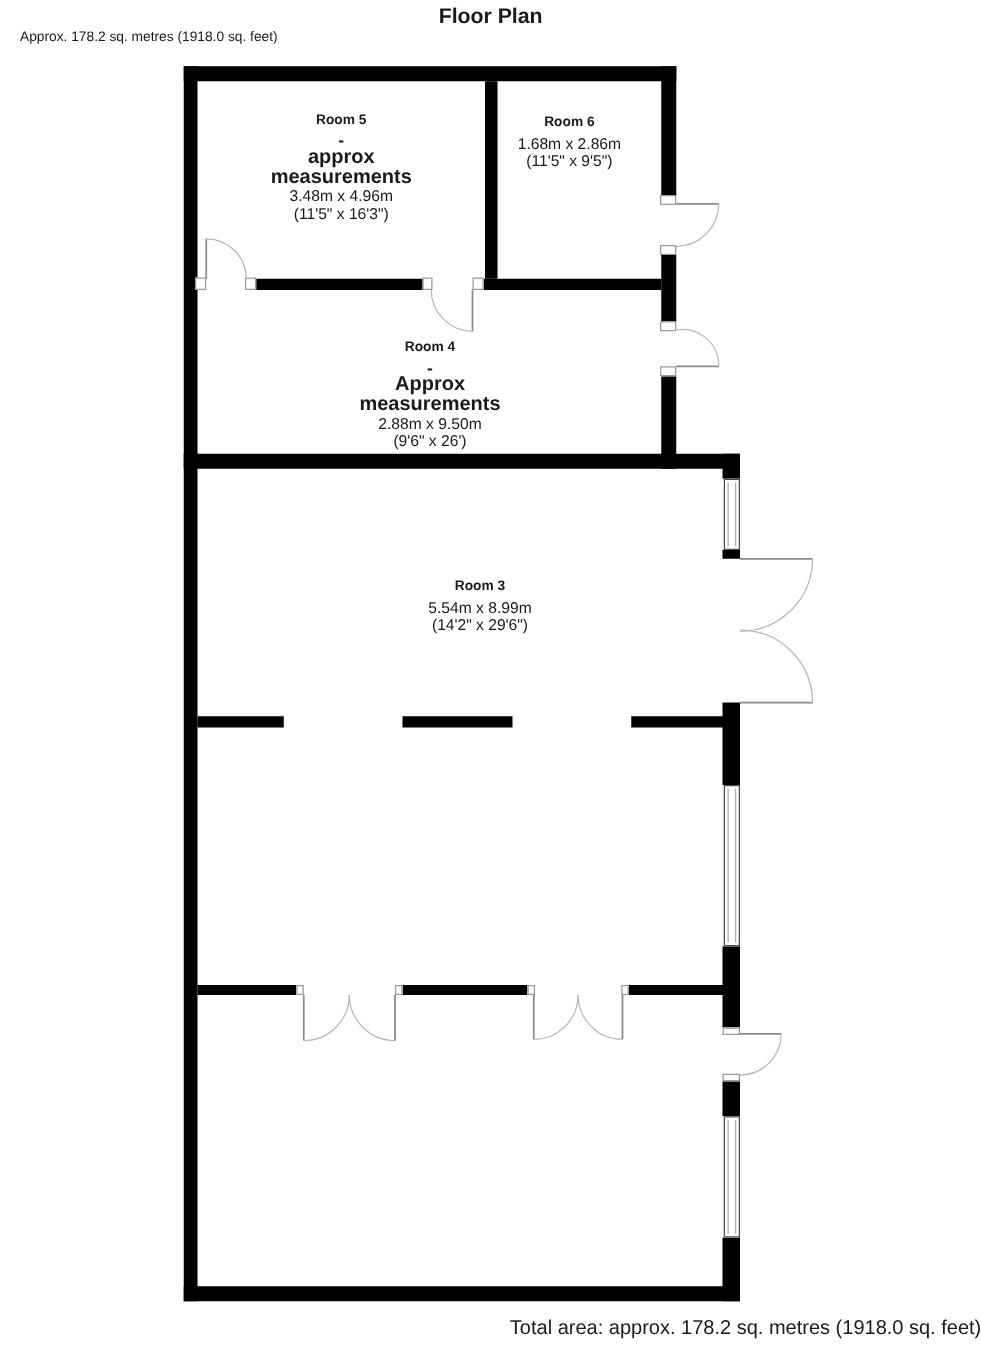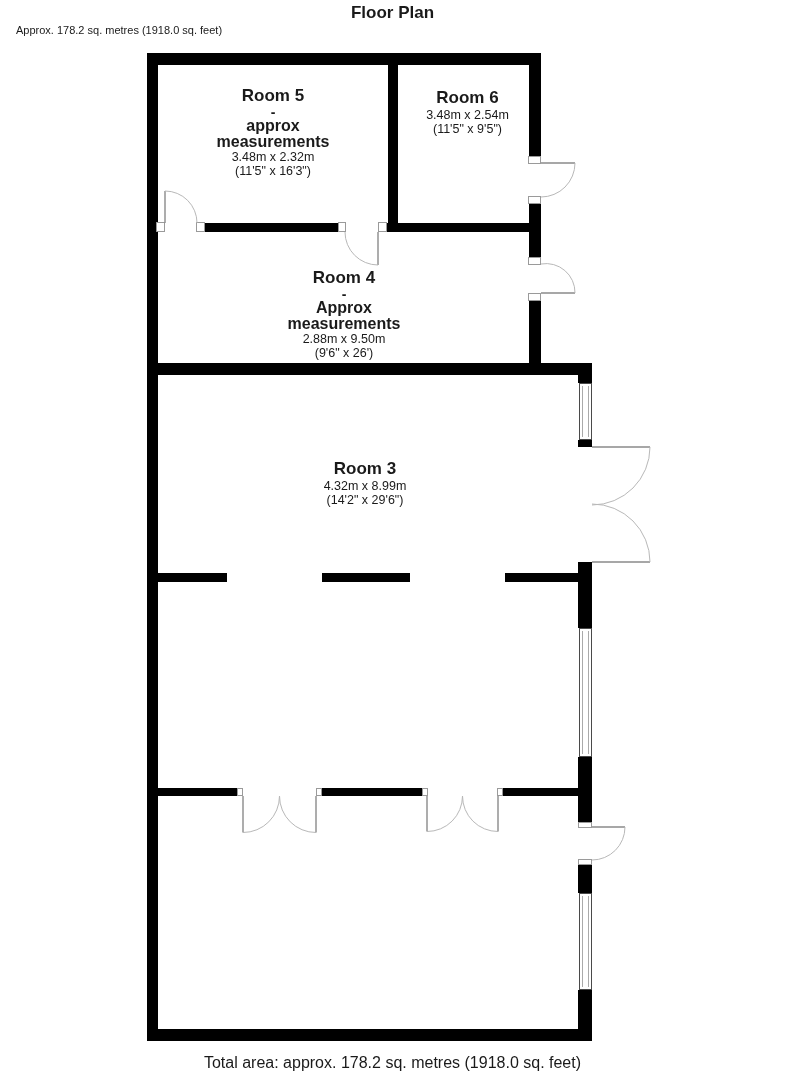--- a/index.html
+++ b/index.html
@@ -9,25 +9,25 @@
          font-size:17px;font-weight:700;}
   .subtitle{position:absolute;left:0;top:24px;width:785px;text-align:left;
          font-size:11px;padding-left:16px;}
   .wall{position:absolute;background:#000;}
   .frame{position:absolute;background:#fff;border:1px solid #9a9a9a;box-sizing:border-box;}
   .window{position:absolute;background:#fff;border:1px solid #4a4a4a;box-sizing:border-box;}
   .win-inner{position:absolute;left:2px;right:2px;top:2px;bottom:2px;
          border-left:1px solid #aaa;border-right:1px solid #aaa;}
   .doors-svg{position:absolute;left:0;top:0;pointer-events:none;}
   .room-label{position:absolute;text-align:center;}
-  .rn{font-size:17px;font-weight:700;line-height:20px;}
+  .rn{font-size:11px;font-weight:700;line-height:20px;}
   .rd{font-size:14px;font-weight:700;line-height:12px;}
   .rb{font-size:16px;font-weight:700;line-height:16px;}
   .rm{font-size:12.5px;line-height:14px;}
-  .footer-text{position:absolute;left:0;top:1054px;width:785px;text-align:center;
+  .footer-text{position:absolute;left:0;top:1054px;width:785px;text-align:right;
          font-size:16px;}
 </style>
 </head>
 <body>
 
 <div class="canvas">
 
   <div class="title">Floor Plan</div>
   <div class="subtitle">Approx. 178.2 sq. metres (1918.0 sq. feet)</div>
 
@@ -111,42 +111,42 @@
     <path d="M427,831.5 A35.5,35.5 0 0 0 462.5,796" stroke="#b8b8b8" stroke-width="1" fill="none"></path>
     <path d="M498,796 L498,831.5" stroke="#8a8a8a" stroke-width="1.4" fill="none"></path>
     <path d="M498,831.5 A35.5,35.5 0 0 1 462.5,796" stroke="#b8b8b8" stroke-width="1" fill="none"></path>
   </svg>
 
   <div class="room-label" style="left:160px;top:86px;width:226px">
     <div class="rn">Room 5</div>
     <div class="rd">-</div>
     <div class="rb">approx</div>
     <div class="rb">measurements</div>
-    <div class="rm">3.48m x 2.32m</div>
+    <div class="rm">3.48m x 4.96m</div>
     <div class="rm">(11'5" x 16'3")</div>
   </div>
 
-  <div class="room-label" style="left:400px;top:88px;width:135px">
+  <div class="room-label" style="left:388px;top:88px;width:135px">
     <div class="rn">Room 6</div>
-    <div class="rm">3.48m x 2.54m</div>
+    <div class="rm">1.68m x 2.86m</div>
     <div class="rm">(11'5" x 9'5")</div>
   </div>
 
   <div class="room-label" style="left:234px;top:268px;width:220px">
     <div class="rn">Room 4</div>
     <div class="rd">-</div>
     <div class="rb">Approx</div>
     <div class="rb">measurements</div>
     <div class="rm">2.88m x 9.50m</div>
     <div class="rm">(9'6" x 26')</div>
   </div>
 
-  <div class="room-label" style="left:255px;top:459px;width:220px">
+  <div class="room-label" style="left:274px;top:459px;width:220px">
     <div class="rn">Room 3</div>
-    <div class="rm">4.32m x 8.99m</div>
+    <div class="rm">5.54m x 8.99m</div>
     <div class="rm">(14'2" x 29'6")</div>
   </div>
 
 
 
   <div class="footer-text">Total area: approx. 178.2 sq. metres (1918.0 sq. feet)</div>
 
 </div>
 
 </body></html>

